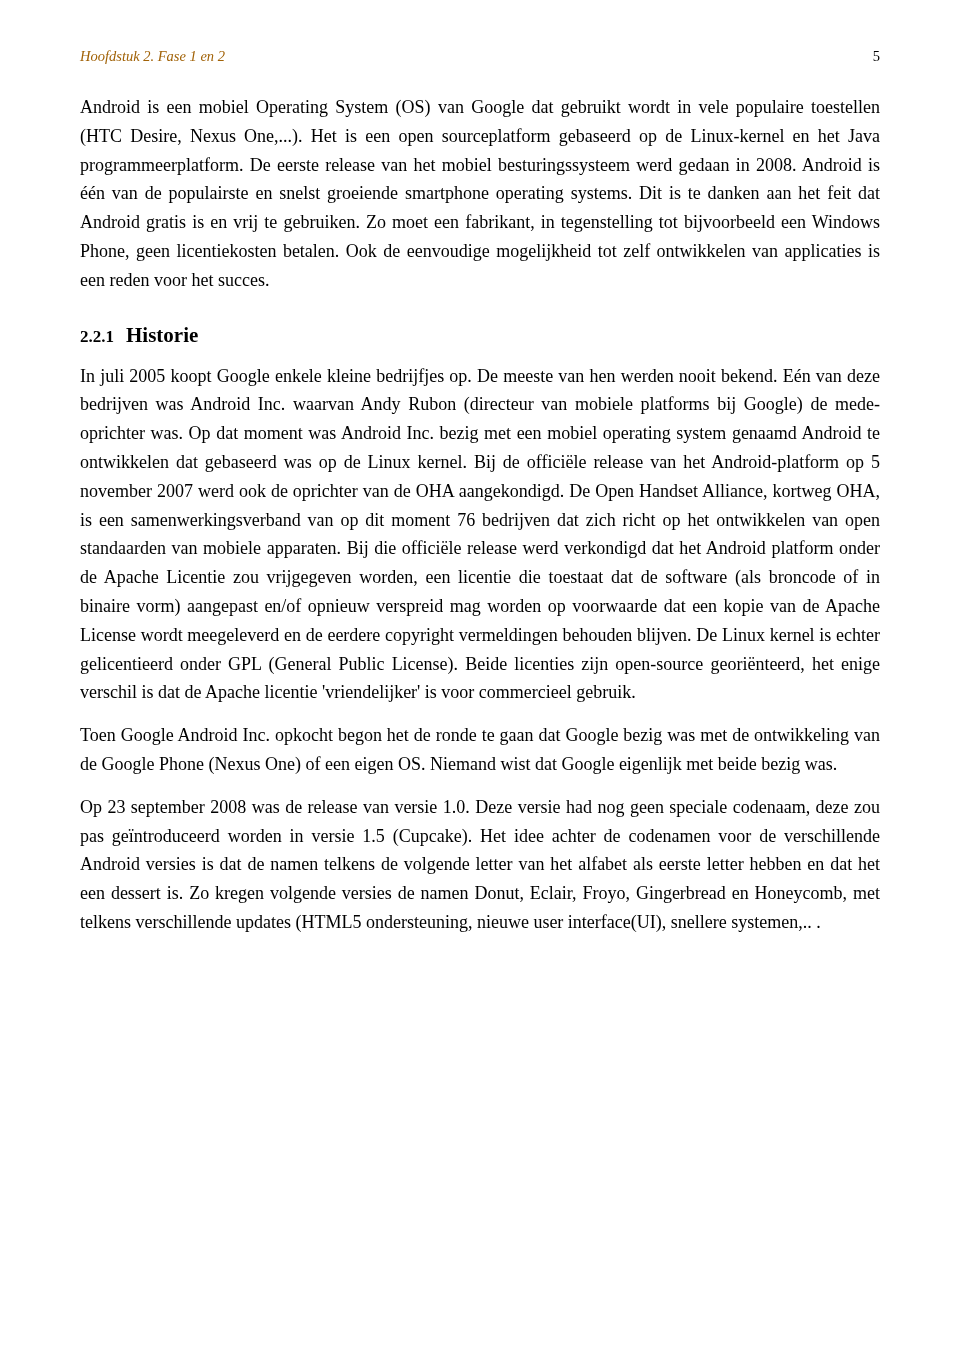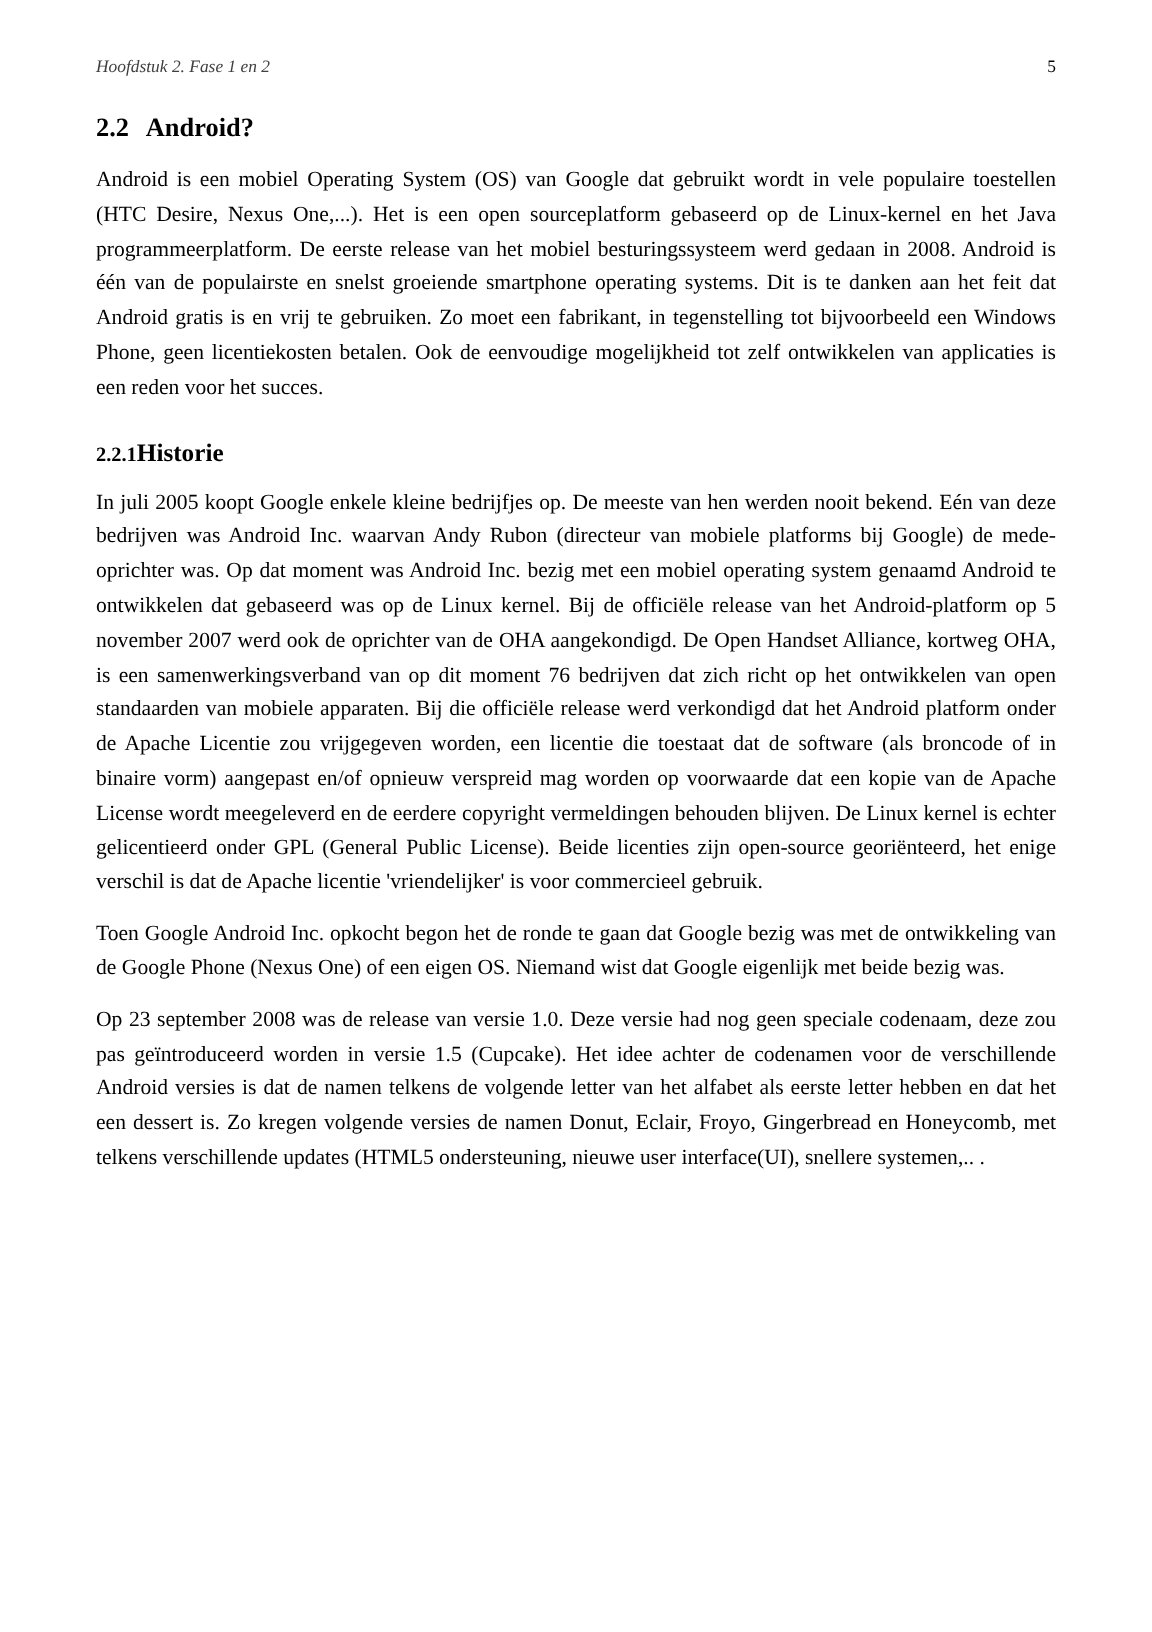--- a/index.html
+++ b/index.html
@@ -28,21 +28,21 @@
       display: flex;
       justify-content: space-between;
       align-items: baseline;
       margin-bottom: 28px;
       border-bottom: none;
     }
 
     .header-left {
       font-size: 14.5px;
       font-style: italic;
-      color: #404040;
+      color: #a16207;
     }
 
     .header-right {
       font-size: 14.5px;
       color: #000;
     }
 
     .content {
       width: 100%;
     }
@@ -68,20 +68,21 @@
     }
 
     .section-title {
       font-size: 22px;
       font-weight: bold;
     }
 
     .subsection-heading {
       display: flex;
       align-items: baseline;
+      gap: 12px;
       margin-top: 28px;
       margin-bottom: 14px;
     }
 
     .subsection-number {
       font-size: 17px;
       font-weight: bold;
     }
 
     .subsection-title {
@@ -94,24 +95,20 @@
 
 <div class="page">
 
   <div class="page-header">
     <span class="header-left">Hoofdstuk 2. Fase 1 en 2</span>
     <span class="header-right">5</span>
   </div>
 
   <div class="content">
 
-    <div class="section-heading">
-      <span class="section-number">2.2</span>
-      <span class="section-title">Android?</span>
-    </div>
 
     <p>Android is een mobiel Operating System (OS) van Google dat gebruikt wordt in vele populaire toestellen (HTC Desire, Nexus One,...). Het is een open sourceplatform gebaseerd op de Linux-kernel en het Java programmeerplatform. De eerste release van het mobiel besturingssysteem werd gedaan in 2008. Android is één van de populairste en snelst groeiende smartphone operating systems. Dit is te danken aan het feit dat Android gratis is en vrij te gebruiken. Zo moet een fabrikant, in tegenstelling tot bijvoorbeeld een Windows Phone, geen licentiekosten betalen. Ook de eenvoudige mogelijkheid tot zelf ontwikkelen van applicaties is een reden voor het succes.</p>
 
     <div class="subsection-heading">
       <span class="subsection-number">2.2.1</span>
       <span class="subsection-title">Historie</span>
     </div>
 
     <p>In juli 2005 koopt Google enkele kleine bedrijfjes op. De meeste van hen werden nooit bekend. Eén van deze bedrijven was Android Inc. waarvan Andy Rubon (directeur van mobiele platforms bij Google) de mede-oprichter was. Op dat moment was Android Inc. bezig met een mobiel operating system genaamd Android te ontwikkelen dat gebaseerd was op de Linux kernel. Bij de officiële release van het Android-platform op 5 november 2007 werd ook de oprichter van de OHA aangekondigd. De Open Handset Alliance, kortweg OHA, is een samenwerkingsverband van op dit moment 76 bedrijven dat zich richt op het ontwikkelen van open standaarden van mobiele apparaten. Bij die officiële release werd verkondigd dat het Android platform onder de Apache Licentie zou vrijgegeven worden, een licentie die toestaat dat de software (als broncode of in binaire vorm) aangepast en/of opnieuw verspreid mag worden op voorwaarde dat een kopie van de Apache License wordt meegeleverd en de eerdere copyright vermeldingen behouden blijven. De Linux kernel is echter gelicentieerd onder GPL (General Public License). Beide licenties zijn open-source georiënteerd, het enige verschil is dat de Apache licentie 'vriendelijker' is voor commercieel gebruik.</p>
 

